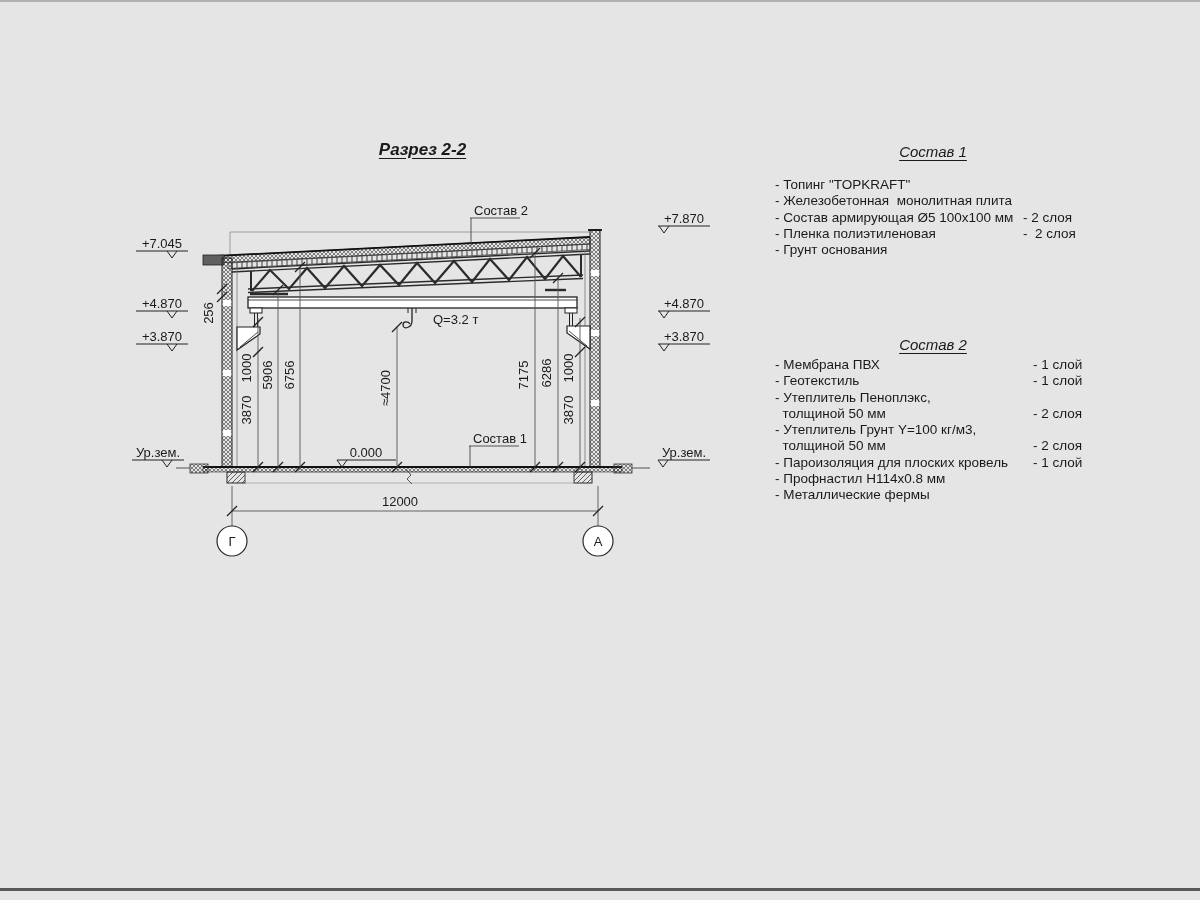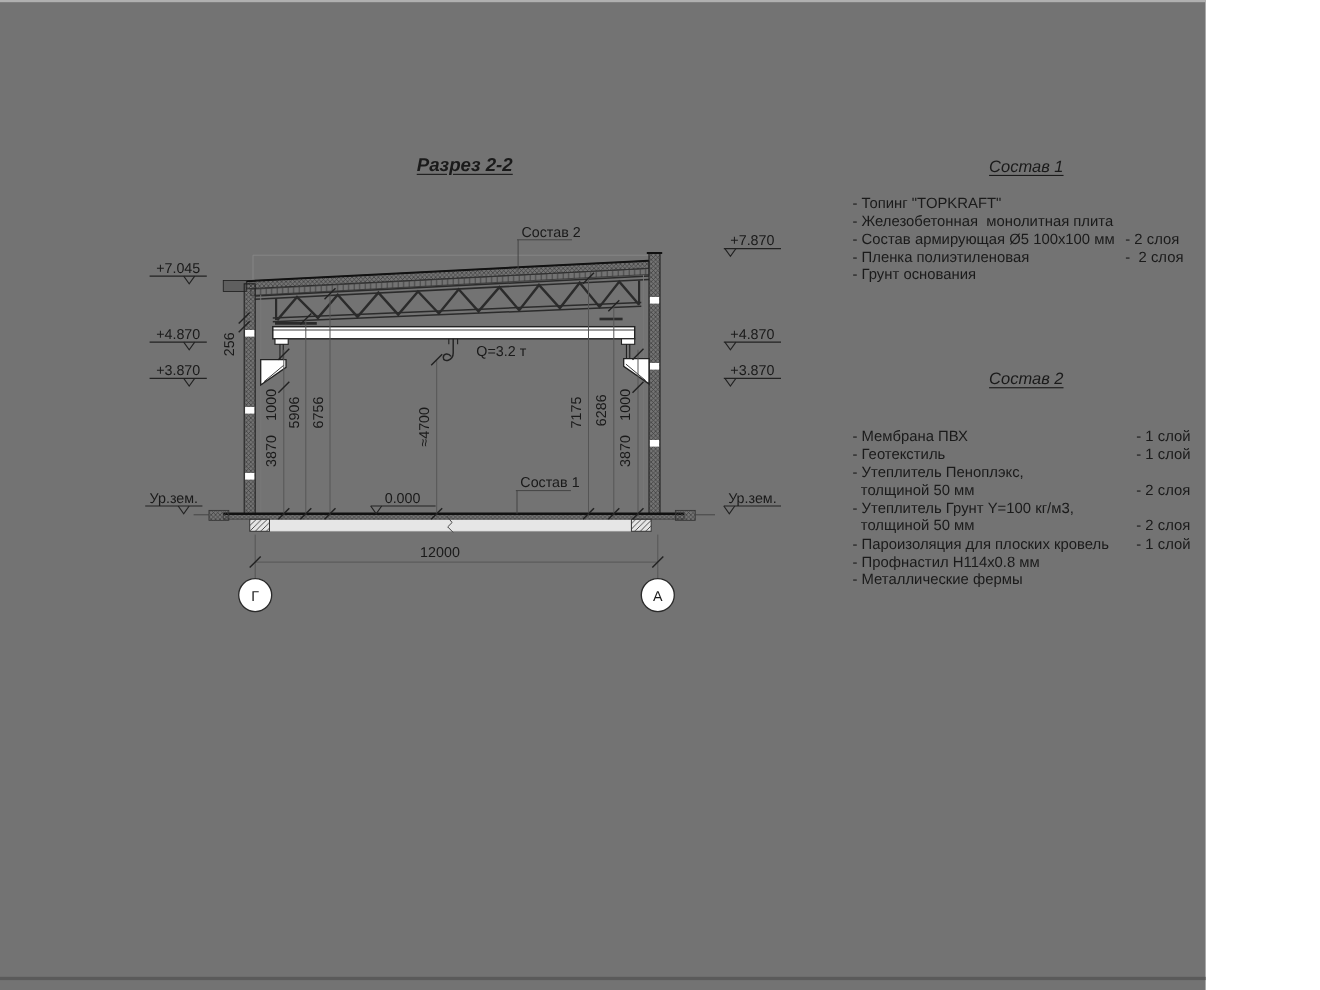--- a/index.html
+++ b/index.html
@@ -1,36 +1,36 @@
 <!DOCTYPE html>
 <html><head>
 <meta charset="utf-8">
 <style>
   html,body{margin:0;padding:0;background:#ffffff;}
-  .page{position:relative;width:1096px;height:900px;background:#737373;overflow:hidden;
+  .page{position:relative;width:1200px;height:900px;background:#e5e5e5;overflow:hidden;
         font-family:"Liberation Sans",sans-serif;color:#1a1a1a;}
   .border-top{position:absolute;left:0;top:0;width:1200px;height:2px;background:#b0b0b0;}
   .border-bottom{position:absolute;left:0;top:888px;width:1200px;height:3px;background:#5a5a5a;}
   .drawing-title{position:absolute;left:330px;top:140px;width:185px;text-align:center;
         font-size:17px;font-style:italic;font-weight:bold;
         text-decoration:underline;text-underline-offset:3px;}
   svg{position:absolute;left:0;top:0;}
   svg text{font-family:"Liberation Sans",sans-serif;font-size:13px;fill:#1a1a1a;}
   .spec{position:absolute;width:316px;}
   .spec-title{width:100%;text-align:center;font-size:15px;font-style:italic;
         text-decoration:underline;text-underline-offset:3px;}
   .spec-list{margin-top:0;}
   .spec-row{display:flex;line-height:16.3px;font-size:13.5px;}
   .spec-row .t{flex:0 0 248px;white-space:pre;}
   .spec2 .spec-row .t{flex:0 0 258px;}
   .spec-row .v{white-space:pre;}
   #spec1{left:775px;top:143px;}
   #spec1 .spec-list{margin-top:17px;}
   #spec2{left:775px;top:336px;}
-  #spec2 .spec-list{margin-top:36px;}
+  #spec2 .spec-list{margin-top:4px;}
 </style>
 </head>
 <body>
 
 <div class="page">
   <div class="border-top"></div>
   <div class="border-bottom"></div>
 
   <div class="drawing-title">Разрез 2-2</div>
 

